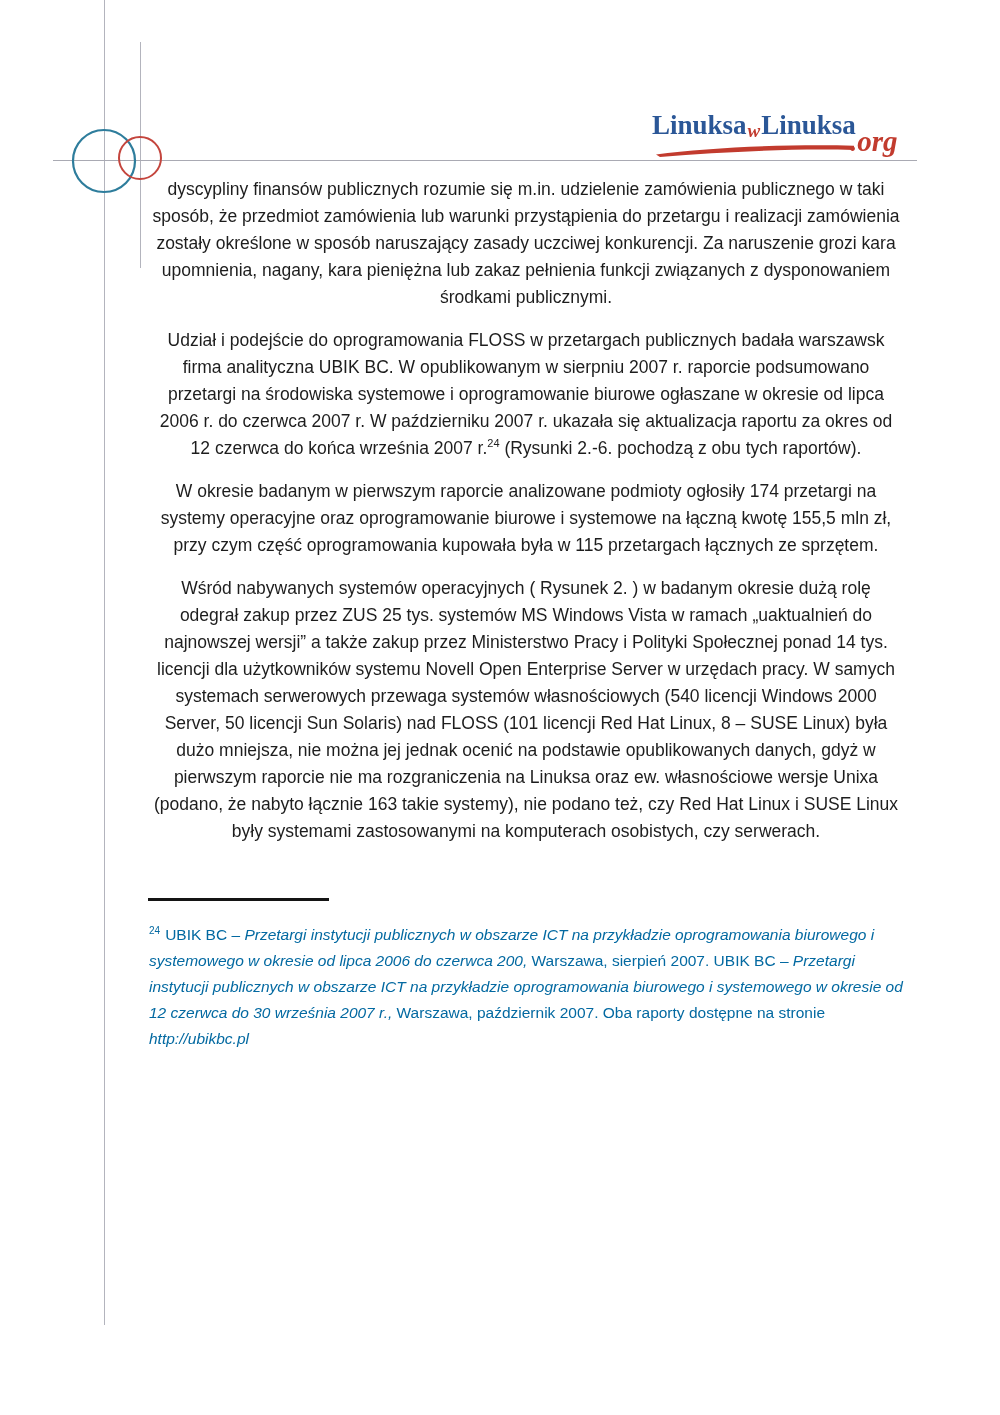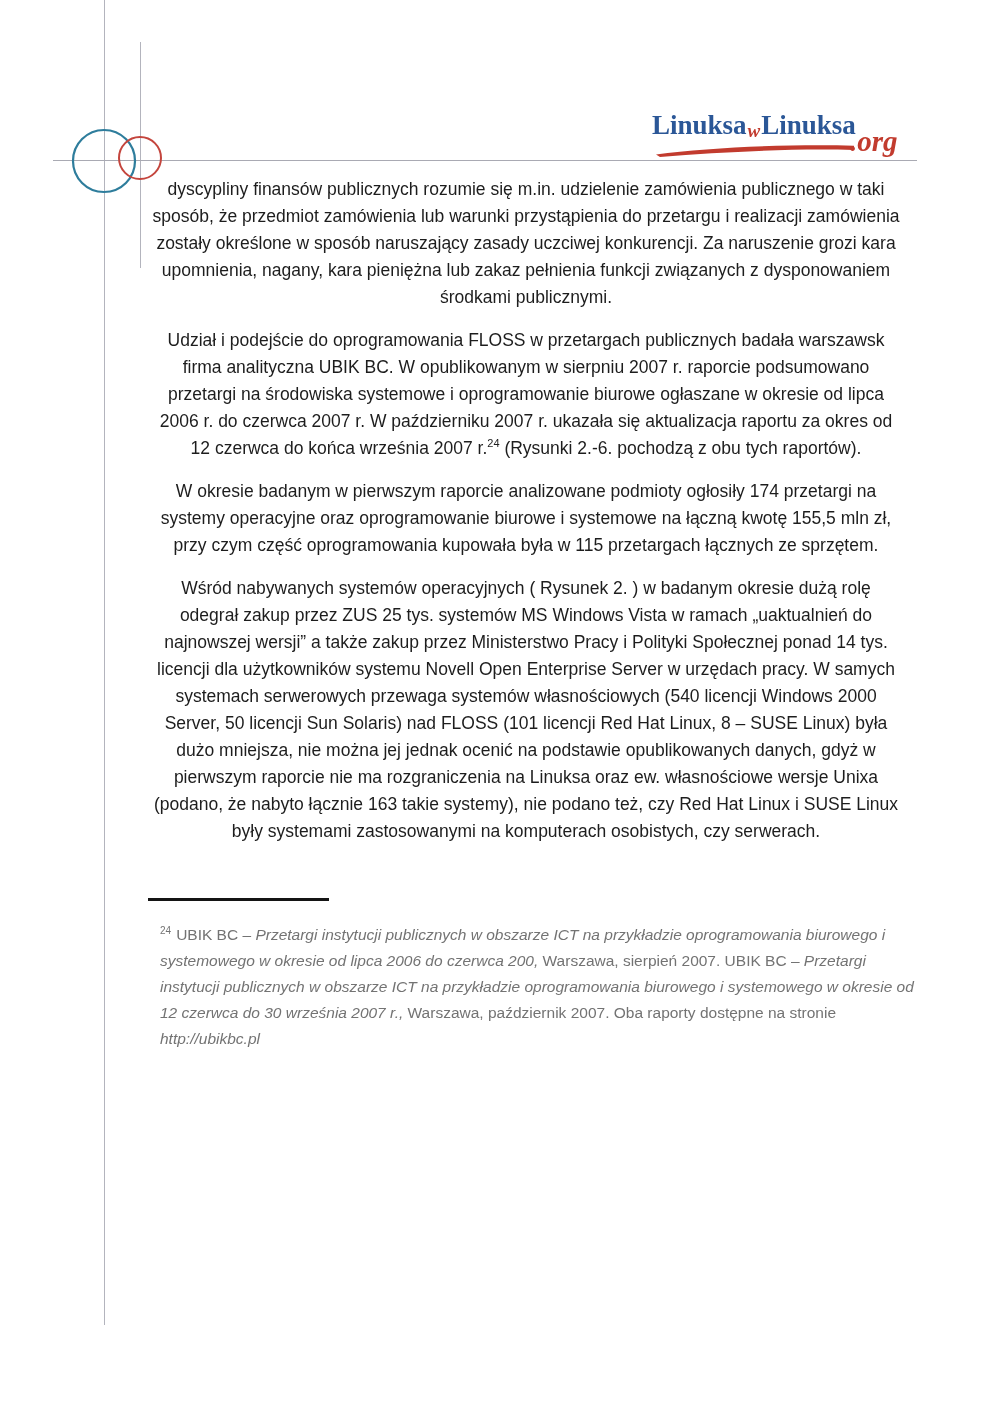--- a/index.html
+++ b/index.html
@@ -77,24 +77,24 @@
     line-height: 0;
     vertical-align: super;
   }
 
   
   .footnote-rule {
     position: absolute; left: 148px; top: 898px; width: 181px; height: 3px;
     background: #141414;
   }
   .footnote {
-    position: absolute; left: 160px; top: 922px; width: 755px;
+    position: absolute; left: 149px; top: 922px; width: 755px;
     font-size: 15.5px;
     line-height: 26px;
-    color: #737373;
+    color: #0369a1;
   }
   .footnote sup {
     font-size: 10px;
     line-height: 0;
     vertical-align: super;
     margin-right: 5px;
   }
   .fn-seg.italic { font-style: italic; }
 
   

